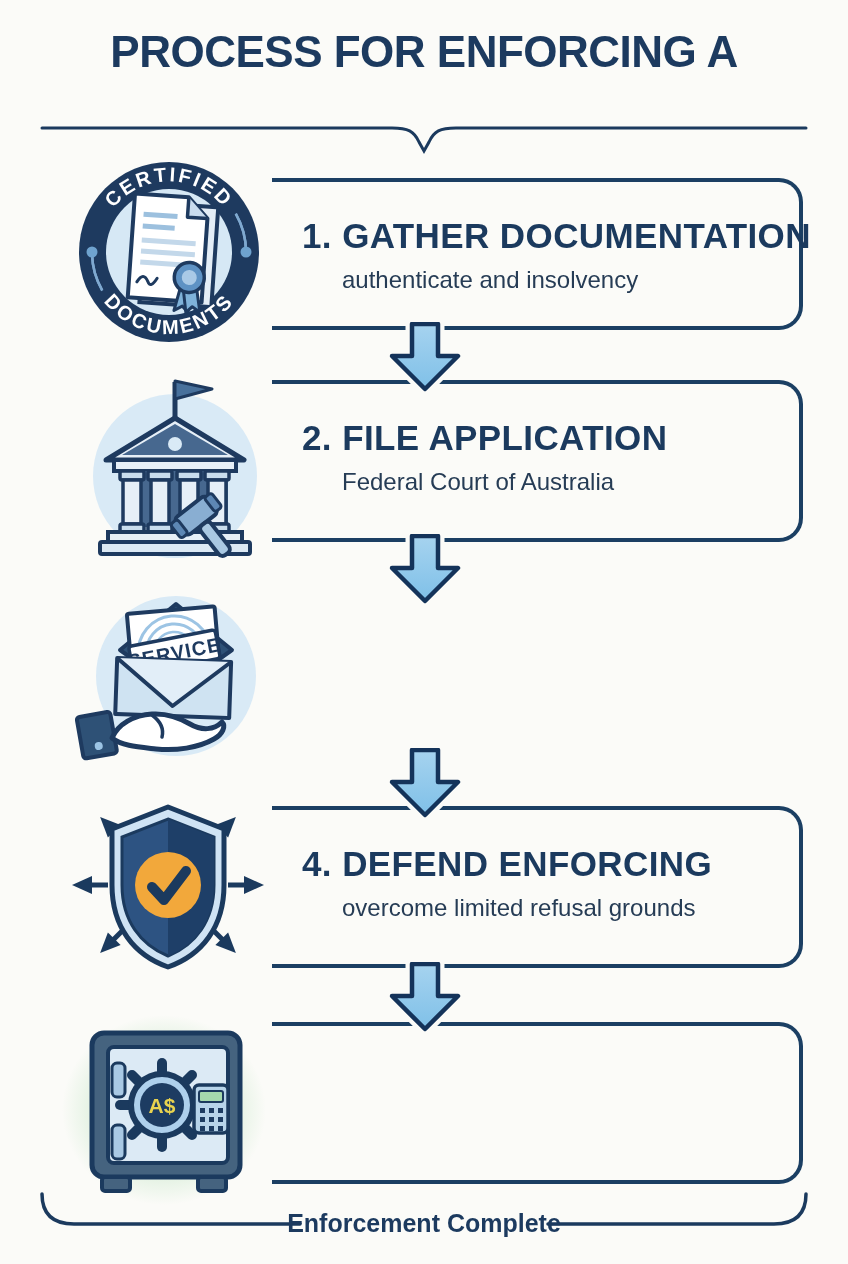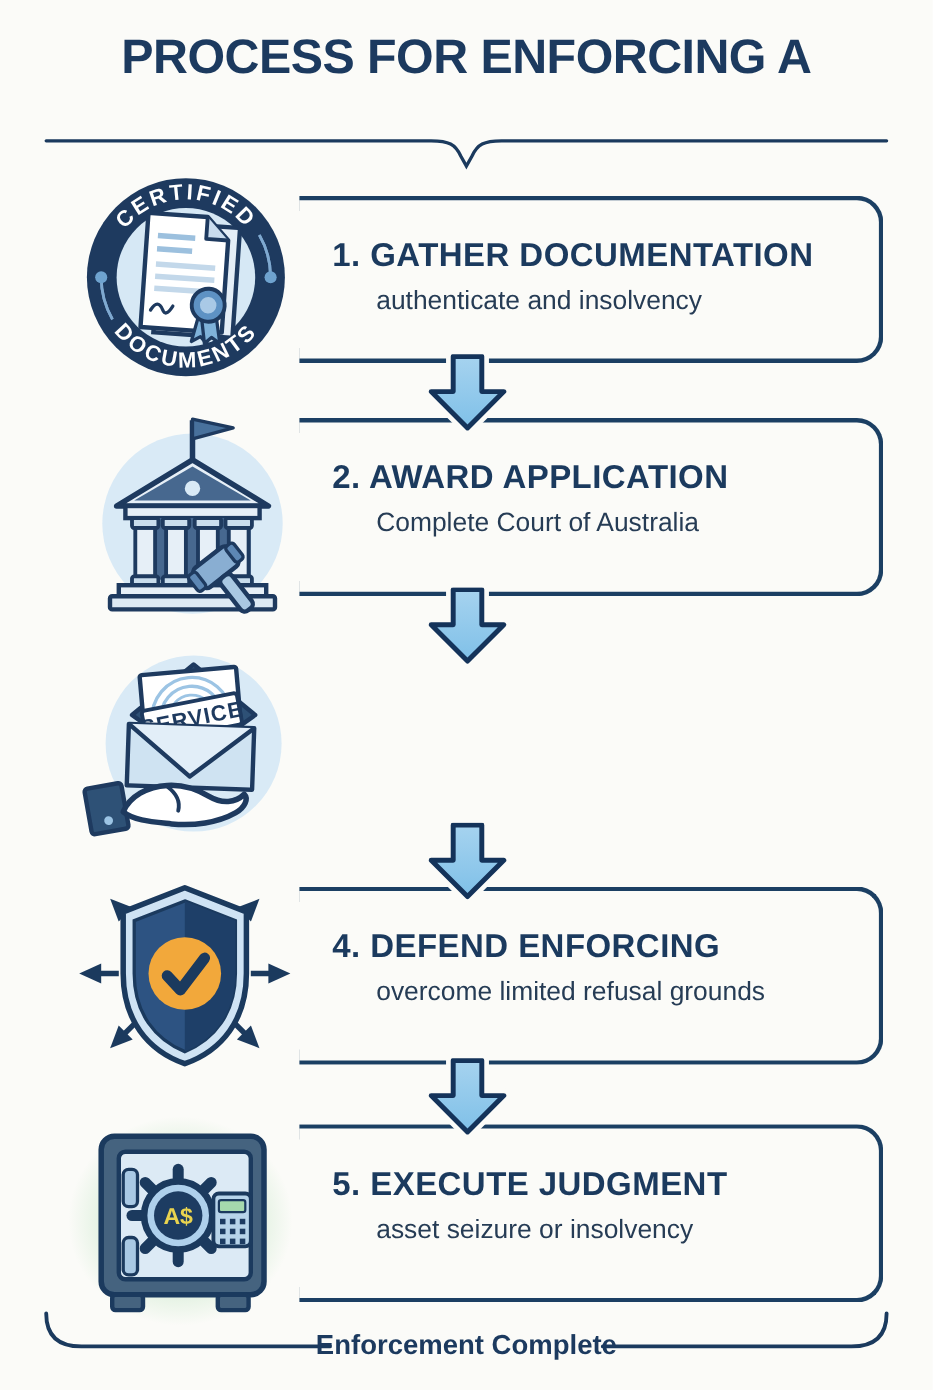--- a/index.html
+++ b/index.html
@@ -7,21 +7,21 @@
   .poster{position:relative;width:848px;height:1264px;margin:0 auto;overflow:hidden;
           background:#fbfbf8;}
   .main-title{position:absolute;top:28px;left:0;width:848px;text-align:center;
               font-size:44px;line-height:47px;font-weight:bold;color:#1c3a5f;
               letter-spacing:-0.5px;}
   .hdr-divider{position:absolute;left:0;top:120px;}
   .step-box{position:absolute;left:272px;width:531px;box-sizing:border-box;
             border:4px solid #1b3f63;border-left:none;
             border-radius:0 24px 24px 0;background:transparent;}
   .step-text{position:absolute;left:30px;top:34px;}
-  .step-title{font-size:30px;font-weight:bold;color:#1b3a5e;letter-spacing:0.4px;
+  .step-title{font-size:35px;font-weight:bold;color:#1b3a5e;letter-spacing:0.4px;
               white-space:nowrap;}
   .step-sub{font-size:24px;color:#263c55;margin-top:10px;margin-left:40px;
             white-space:nowrap;}
   .flow-arrow{position:absolute;left:380px;width:90px;height:70px;}
   .icon-wrap{position:absolute;}
   .footer-bracket{position:absolute;left:0;top:1186px;}
   .footer-label{position:absolute;left:0;top:1209px;width:848px;text-align:center;
                 font-size:25px;font-weight:600;color:#1c3a5f;}
   svg{display:block;}
 </style>
@@ -39,34 +39,32 @@
   </svg>
 
   <div class="step-box" style="top:178px;height:152px;">
     <div class="step-text">
       <div class="step-title"><span>1.</span> <span>GATHER DOCUMENTATION</span></div>
       <div class="step-sub">authenticate and insolvency</div>
     </div>
   </div>
   <div class="step-box" style="top:380px;height:162px;">
     <div class="step-text">
-      <div class="step-title"><span>2.</span> <span>AWARD APPLICATION</span></div>
-      <div class="step-sub">Complete Court of Australia</div>
+      <div class="step-title"><span>2.</span> <span>FILE APPLICATION</span></div>
+      <div class="step-sub">Federal Court of Australia</div>
     </div>
   </div>
   <div class="step-box" style="top:806px;height:162px;">
     <div class="step-text">
       <div class="step-title"><span>4.</span> <span>DEFEND ENFORCING</span></div>
       <div class="step-sub">overcome limited refusal grounds</div>
     </div>
   </div>
   <div class="step-box" style="top:1022px;height:162px;">
     <div class="step-text">
-      <div class="step-title"><span>5.</span> <span>EXECUTE JUDGMENT</span></div>
-      <div class="step-sub">asset seizure or insolvency</div>
     </div>
   </div>
 
   <svg class="flow-arrow" style="top:322px;" viewBox="0 0 90 70">
     <defs>
         <linearGradient id="ag1" x1="0" y1="0" x2="0" y2="1">
       <stop offset="0" stop-color="#a6d3ef"></stop>
           <stop offset="1" stop-color="#7fc0e8"></stop>
         </linearGradient>
       </defs>

